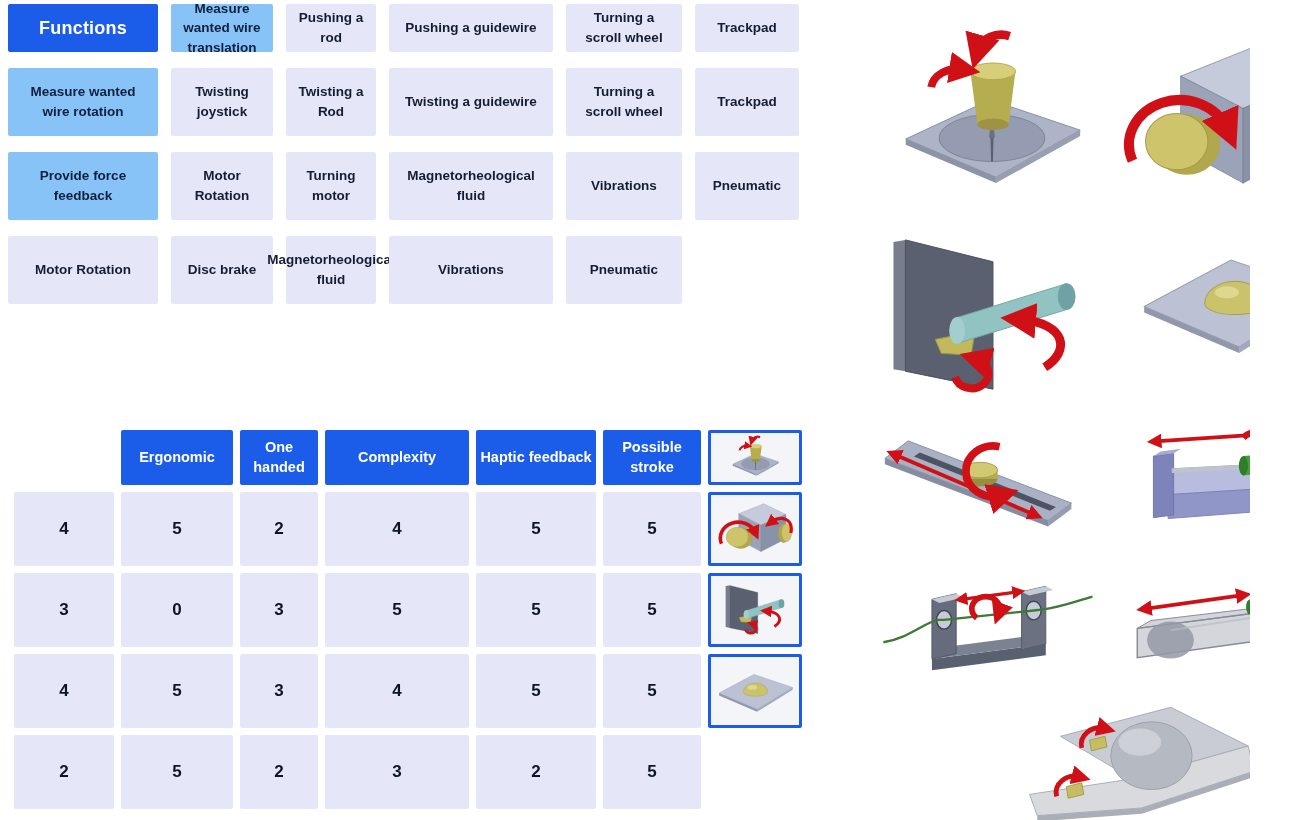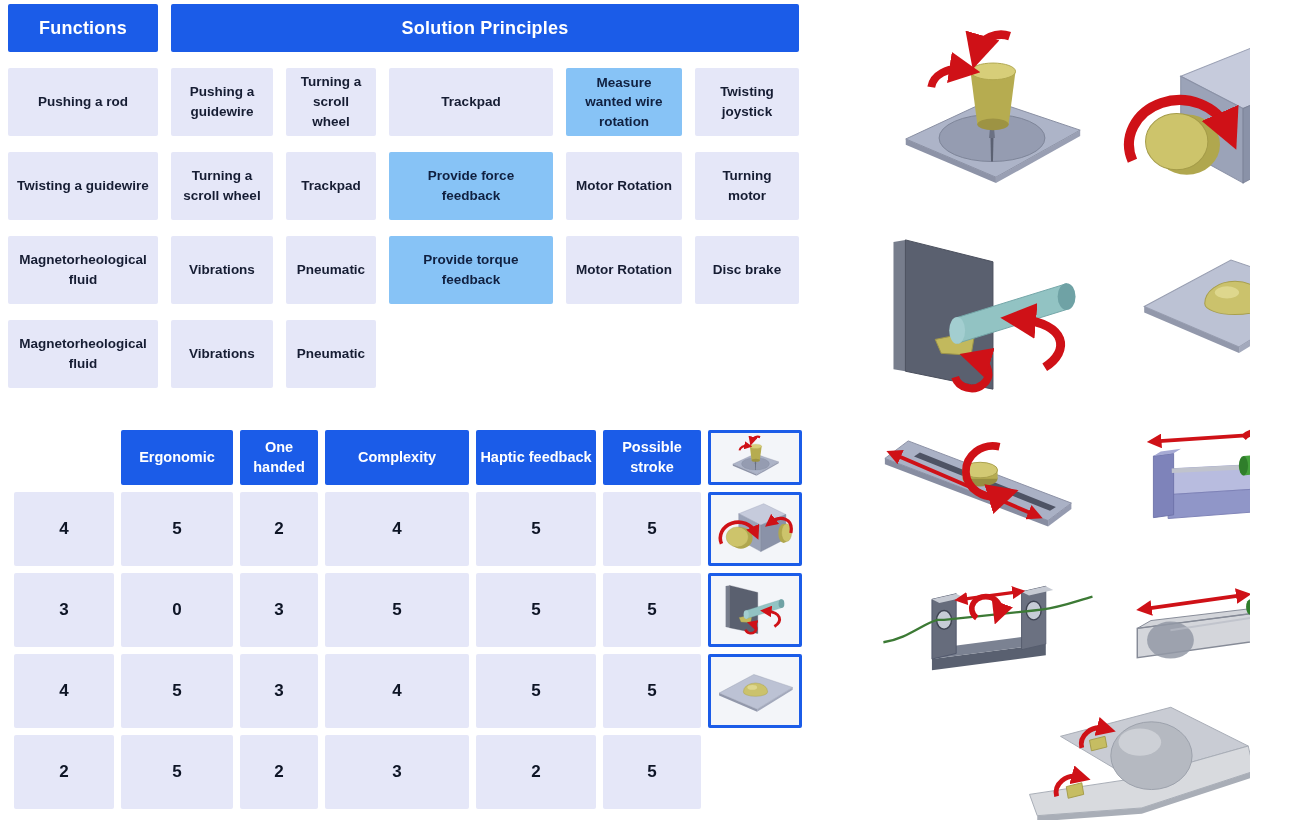--- a/index.html
+++ b/index.html
@@ -163,41 +163,41 @@
       <polygon points="64,104 80,100 82,112 66,116" fill="#c6bd62" stroke="#a49b4a"></polygon>
       <path d="M 54,114 A 19,17 0 0 1 78,94" fill="none" stroke="#cf1117" stroke-width="5" marker-end="url(#ah)"></path>
     </symbol>
   </defs>
 </svg>
 
 <div class="canvas">
 
   <div class="morph-grid">
     <div class="hdr">Functions</div>
-    <div class="hdr sp-hdr">Solution Principles</div>
-
+
+    <div class="fn-cell">Measure wanted wire translation</div>
     <div class="sol-cell">Pushing a rod</div>
     <div class="sol-cell">Pushing a guidewire</div>
     <div class="sol-cell">Turning a scroll wheel</div>
     <div class="sol-cell">Trackpad</div>
 
     <div class="fn-cell">Measure wanted wire rotation</div>
     <div class="sol-cell">Twisting joystick</div>
+    <div class="sol-cell">Twisting a Rod</div>
     <div class="sol-cell">Twisting a guidewire</div>
     <div class="sol-cell">Turning a scroll wheel</div>
     <div class="sol-cell">Trackpad</div>
 
     <div class="fn-cell">Provide force feedback</div>
     <div class="sol-cell">Motor Rotation</div>
     <div class="sol-cell">Turning motor</div>
     <div class="sol-cell">Magnetorheological fluid</div>
     <div class="sol-cell">Vibrations</div>
     <div class="sol-cell">Pneumatic</div>
 
-    <div class="fn-cell">Provide torque feedback</div>
     <div class="sol-cell">Motor Rotation</div>
     <div class="sol-cell">Disc brake</div>
     <div class="sol-cell">Magnetorheological fluid</div>
     <div class="sol-cell">Vibrations</div>
     <div class="sol-cell">Pneumatic</div>
   </div>
 
   <div class="score-grid">
     <div class="corner"></div>
     <div class="score-hdr">Ergonomic</div>

